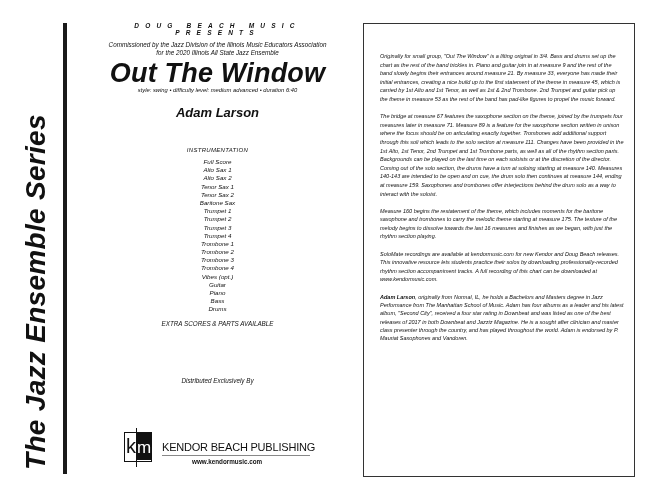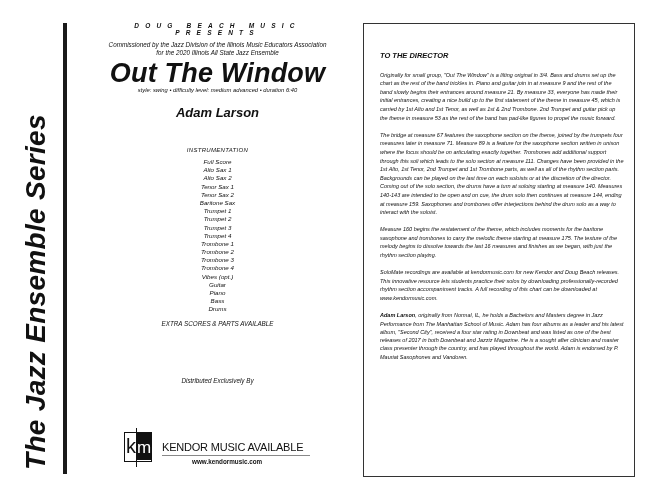--- a/index.html
+++ b/index.html
@@ -71,26 +71,25 @@
   </ul>
   <div class="extra">EXTRA SCORES &amp; PARTS AVAILABLE</div>
   <div class="dist">Distributed Exclusively By</div>
 </div>
 
 <div class="logo">
   <span class="k">k</span>
   <span class="m">m</span>
 </div>
 <div class="logo-line"></div>
-<div class="publisher"><b>KENDOR</b><span> MUSIC AVAILABLE</span></div>
+<div class="publisher"><b>KENDOR</b><span> BEACH PUBLISHING</span></div>
 <div class="pub-rule"></div>
 <div class="pub-url">www.kendormusic.com</div>
 
 <div class="box">
   <div class="box-inner">
-    <h3>TO THE DIRECTOR</h3>
     <p>Originally for small group, "Out The Window" is a lilting original in 3/4. Bass and drums set up the chart as the rest of the band trickles in. Piano and guitar join in at measure 9 and the rest of the band slowly begins their entrances around measure 21. By measure 33, everyone has made their initial entrances, creating a nice build up to the first statement of the theme in measure 45, which is carried by 1st Alto and 1st Tenor, as well as 1st &amp; 2nd Trombone. 2nd Trumpet and guitar pick up the theme in measure 53 as the rest of the band has pad-like figures to propel the music forward.</p>
     <p>The bridge at measure 67 features the saxophone section on the theme, joined by the trumpets four measures later in measure 71. Measure 89 is a feature for the saxophone section written in unison where the focus should be on articulating exactly together. Trombones add additional support through this soli which leads to the solo section at measure 111. Changes have been provided in the 1st Alto, 1st Tenor, 2nd Trumpet and 1st Trombone parts, as well as all of the rhythm section parts. Backgrounds can be played on the last time on each soloists or at the discretion of the director. Coming out of the solo section, the drums have a turn at soloing starting at measure 140. Measures 140-143 are intended to be open and on cue, the drum solo then continues at measure 144, ending at measure 159. Saxophones and trombones offer interjections behind the drum solo as a way to interact with the soloist.</p>
     <p>Measure 160 begins the restatement of the theme, which includes moments for the baritone saxophone and trombones to carry the melodic theme starting at measure 175. The texture of the melody begins to dissolve towards the last 16 measures and finishes as we began, with just the rhythm section playing.</p>
     <p>SoloMate recordings are available at kendormusic.com for new Kendor and Doug Beach releases. This innovative resource lets students practice their solos by downloading professionally-recorded rhythm section accompaniment tracks. A full recording of this chart can be downloaded at www.kendormusic.com.</p>
     <p class="bio"><b>Adam Larson</b><span>, originally from Normal, IL, he holds a Bachelors and Masters degree in Jazz Performance from The Manhattan School of Music. Adam has four albums as a leader and his latest album, "Second City", received a four star rating in Downbeat and was listed as one of the best releases of 2017 in both Downbeat and Jazziz Magazine. He is a sought after clinician and master class presenter through the country, and has played throughout the world. Adam is endorsed by P. Mauriat Saxophones and Vandoren.</span></p>
   </div>
 </div>
 
 </body></html>

